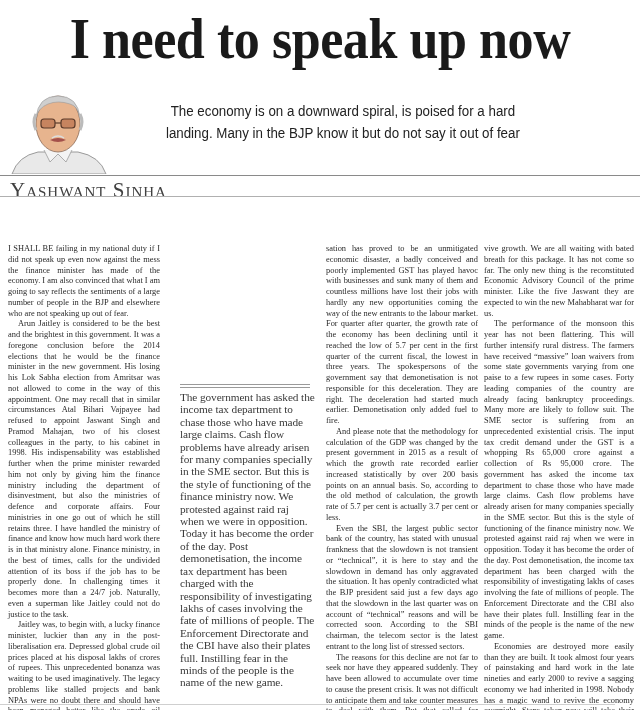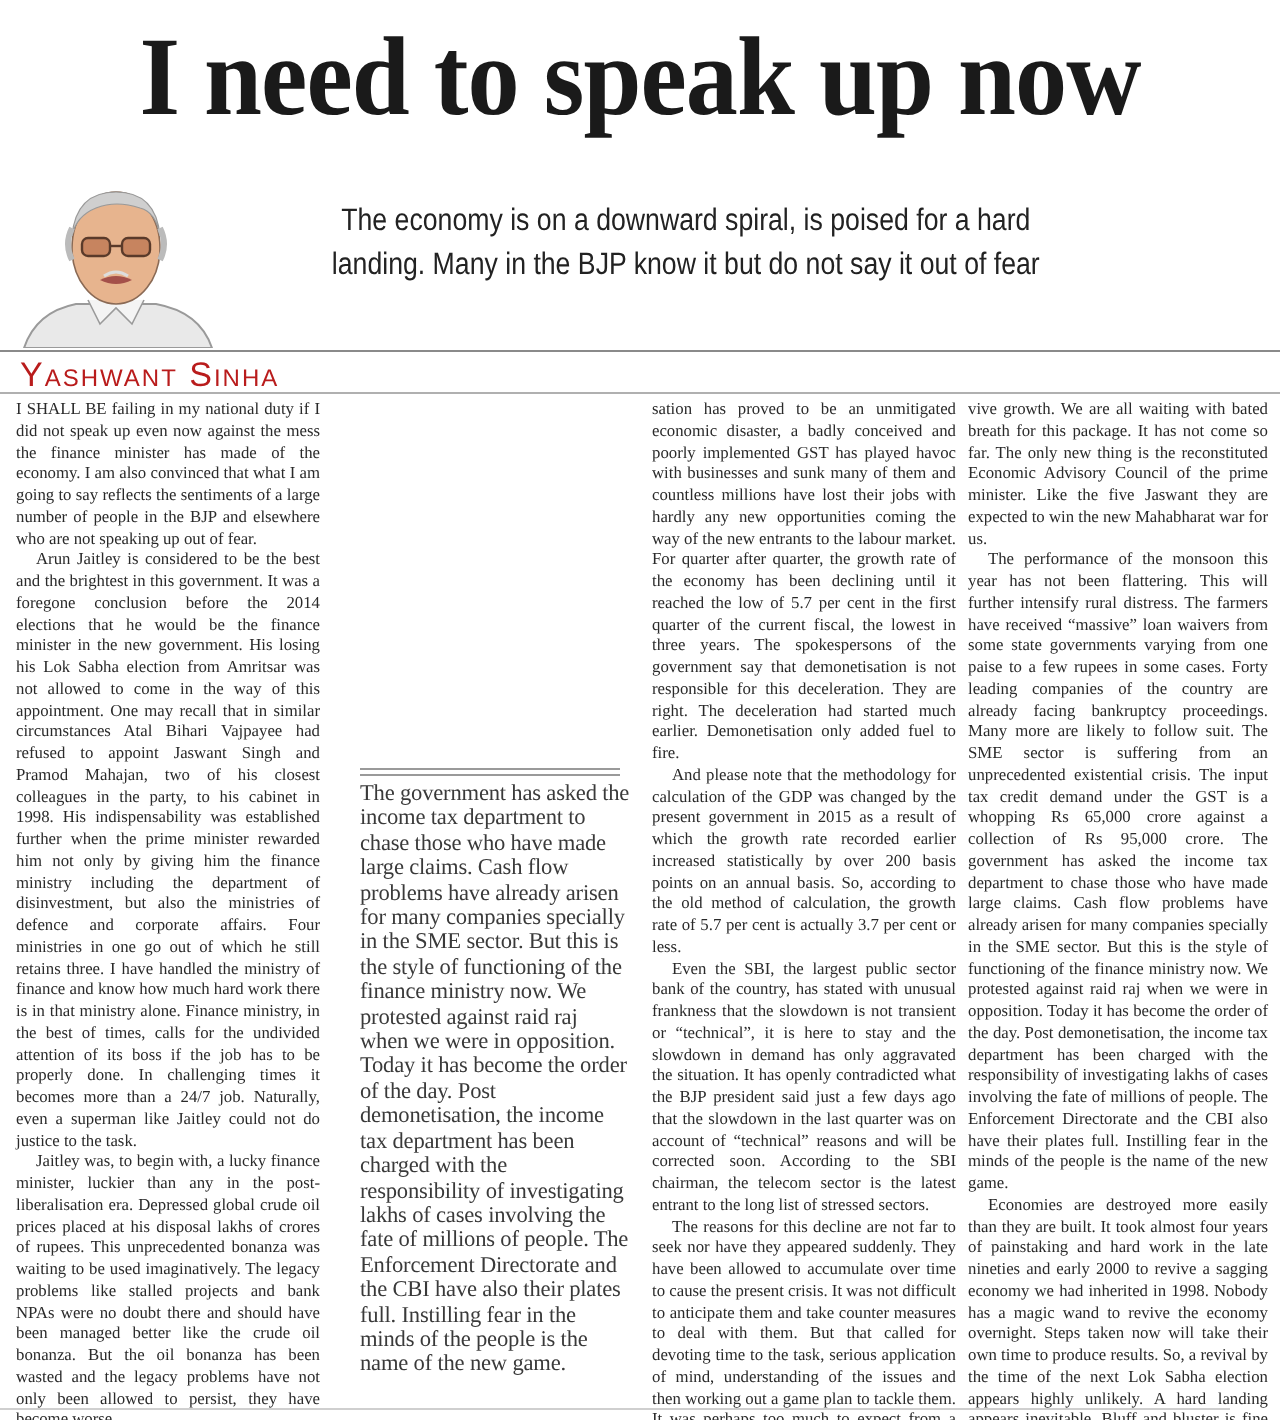--- a/index.html
+++ b/index.html
@@ -12,32 +12,32 @@
       letter-spacing: -0.5px; color: #1a1a1a; transform: scaleX(0.93); transform-origin: center;
     }
     .portrait { position: absolute; left: 8px; top: 92px; width: 100px; height: 82px; }
     .deck {
       position: absolute; left: 158px; top: 100px; width: 370px; text-align: center;
       font-family: "Liberation Sans", sans-serif; font-size: 15.5px; line-height: 22px; color: #222;
       transform: scaleX(0.86); transform-origin: left top; width: 430px;
     }
     .rule-top { position: absolute; left: 0; top: 175px; width: 640px; height: 1px; background: #8a8a8a; }
     .byline {
-      position: absolute; left: 10px; top: 178px; font-family: Liberation Sans, sans-serif;
-      font-size: 17px; letter-spacing: 1px; color: #b91c1c; font-variant: small-caps;
+      position: absolute; left: 10px; top: 178px; font-family: Liberation Serif, serif;
+      font-size: 21px; letter-spacing: 1px; color: #404040; font-variant: small-caps;
     }
     .rule-byline { position: absolute; left: 0; top: 196px; width: 640px; height: 1px; background: #b0b0b0; }
 
     .col {
       position: absolute; top: 200px; width: 152px;
       font-family: "Liberation Serif", serif; font-size: 8.4px; line-height: 10.75px;
       text-align: justify; color: #2a2a2a; hyphens: auto;
     }
     .col p { text-indent: 10px; }
-    .col p.first { text-indent: 0; }
+    .col p.first { text-indent: 0; margin-top: 44px; }
     .col1 { left: 8px; }
     .col3 { left: 326px; }
     .col4 { left: 484px; width: 150px; }
 
     .pull-rule { position: absolute; left: 180px; width: 130px; height: 1px; background: #9a9a9a; }
     .pullquote {
       position: absolute; left: 180px; top: 391px; width: 135px;
       font-family: "Liberation Serif", serif; font-size: 11.3px; line-height: 12.4px;
       color: #3a3a3a; letter-spacing: -0.1px;
     }

